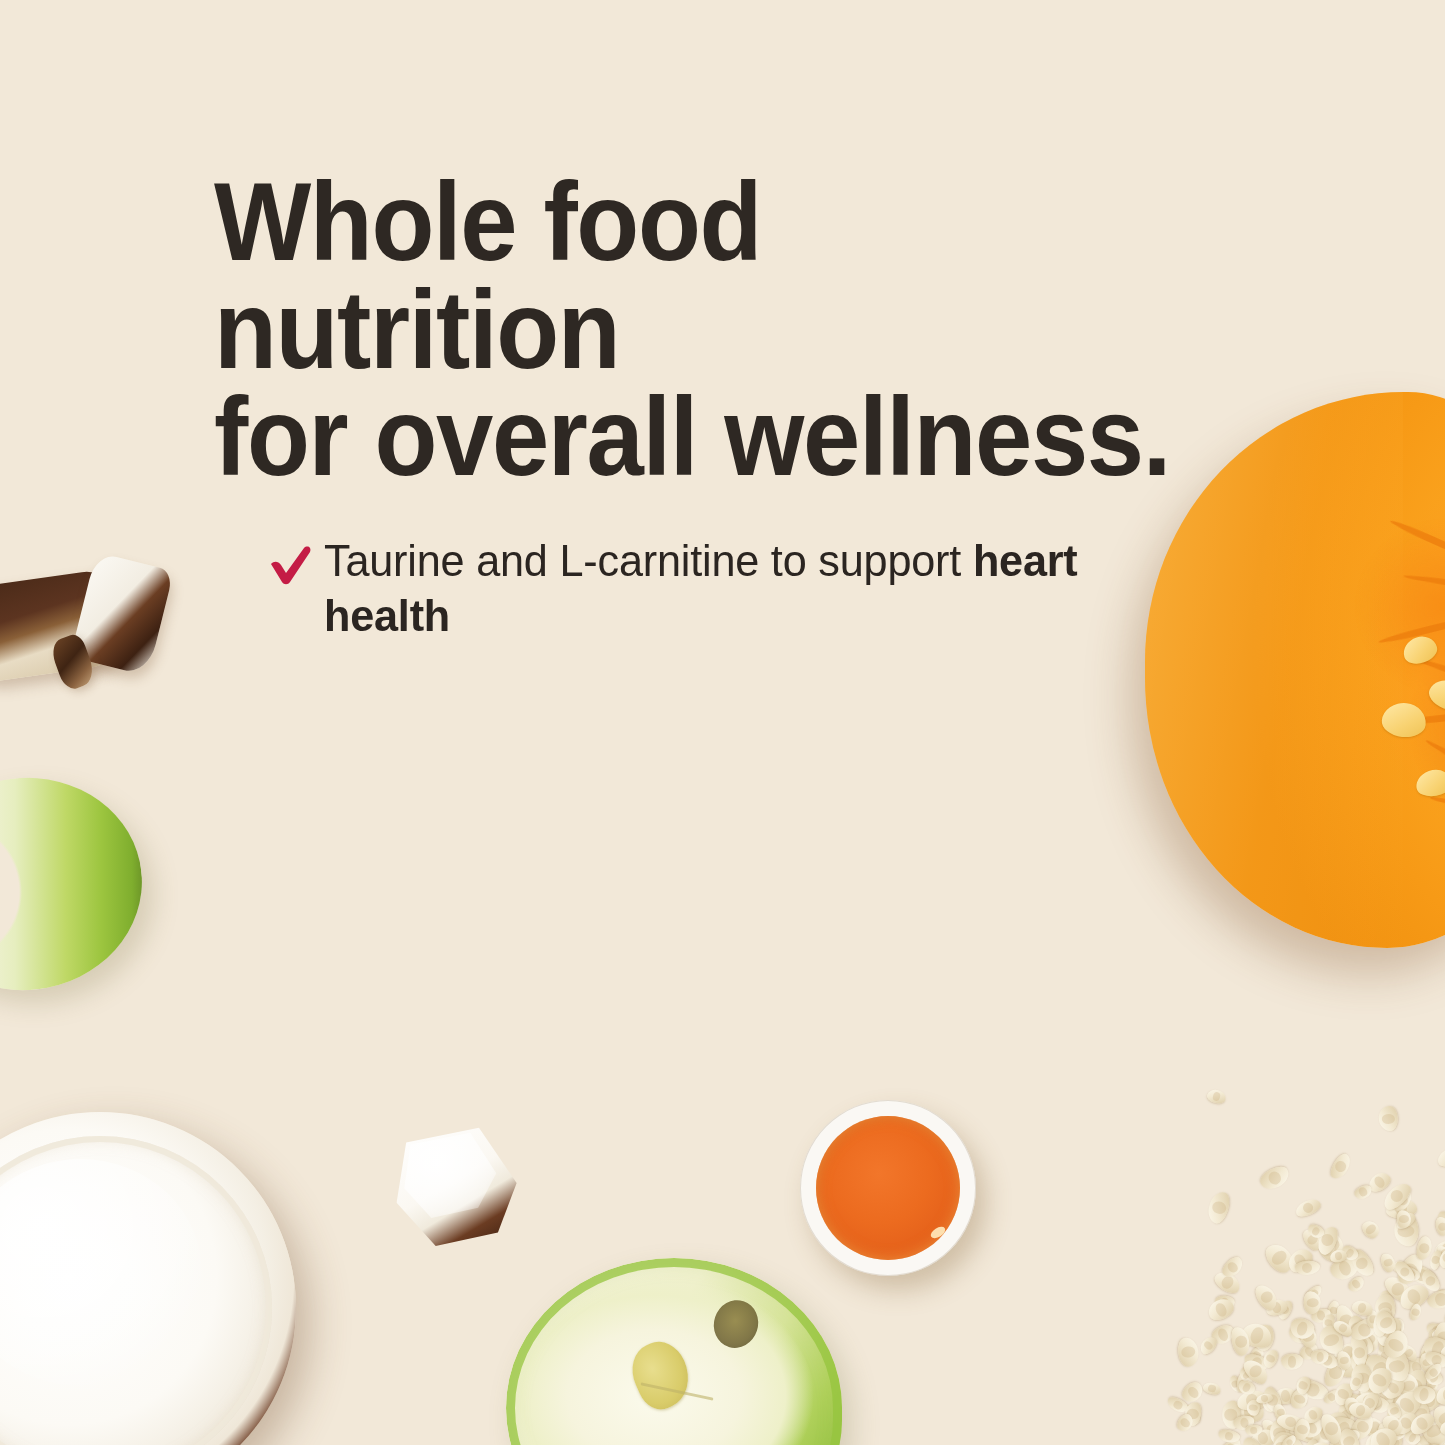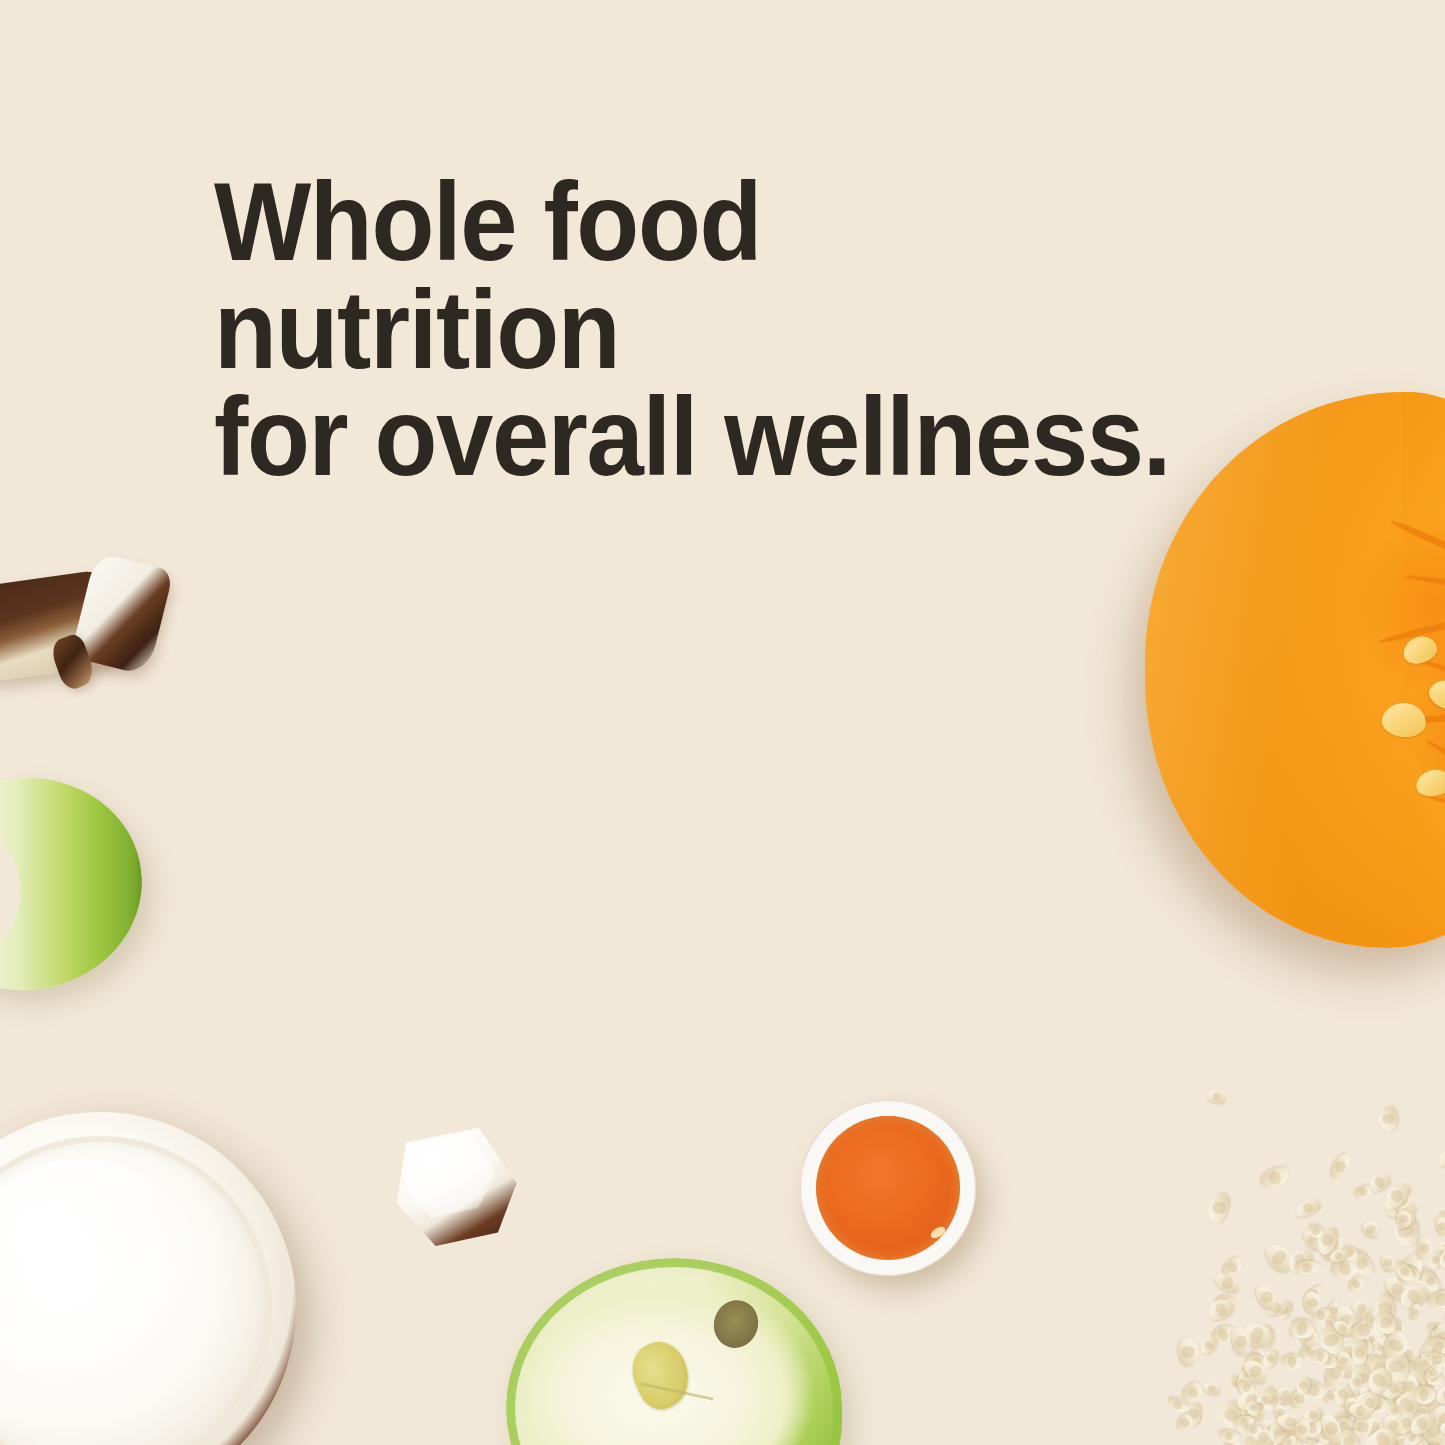--- a/index.html
+++ b/index.html
@@ -494,16 +494,24 @@
       <div class="oat" style="left: 223.8px; top: 339.7px; width: 22.8px; height: 15px; transform: rotate(19.5deg);"></div>
     </div>
 
   <div class="headline">Whole food nutrition
 for overall wellness.</div>
 
   <div class="bullets">
 
 
 
+    <div class="bullet">
+      <span class="chk">
+        <svg width="46" height="44" viewBox="0 0 46 44" xmlns="http://www.w3.org/2000/svg">
+          <path d="M3 20 C6 17 10 17 13 21 L18 29 L36 4 C39 1 44 3 42 8 L22 38 C20 41 16 41 14 38 Z" fill="#C41C45"></path>
+        </svg>
+      </span>
+      <span class="btext"><span>Taurine and L-carnitine to support </span><b>heart health</b></span>
+    </div>
 
   </div>
 
 </div>
 
 </body></html>

